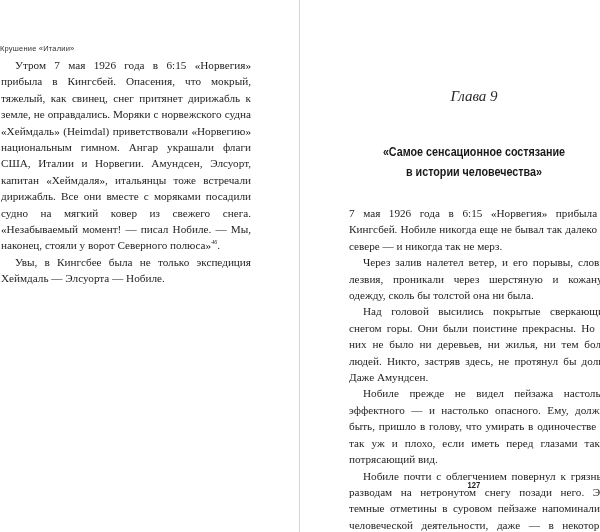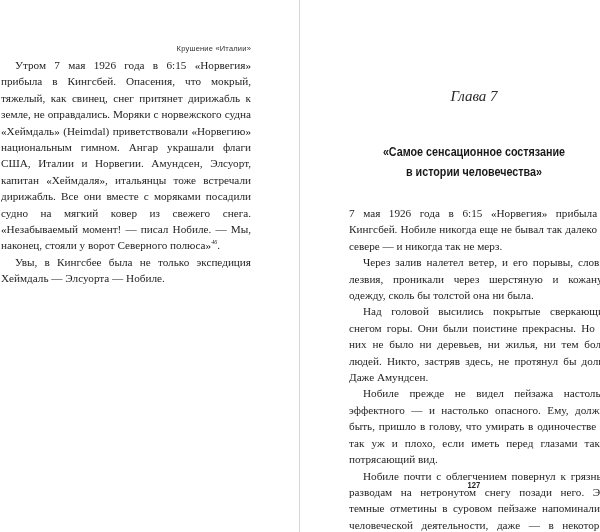--- a/index.html
+++ b/index.html
@@ -3,21 +3,21 @@
 <meta charset="utf-8">
 <style>
   html, body { margin: 0; padding: 0; background: #ffffff; }
   body { width: 600px; height: 532px; position: relative; overflow: hidden; }
   .spread { position: absolute; left: 0; top: 0; width: 600px; height: 532px; background: #fff; }
   .gutter { position: absolute; left: 299px; top: 0; width: 1px; height: 532px; background: #d6d6d6; }
   .page { position: absolute; top: 0; height: 532px; overflow: hidden; color: #1e1e1e; }
   .page-left { left: 0; width: 299px; }
   .page-right { left: 300px; width: 300px; }
   .running-head {
-    position: absolute; left: 0; width: 251px; top: 44px; text-align: right;
+    position: absolute; left: 0; width: 251px; top: 44px; text-align: left;
     font-family: "Liberation Sans", sans-serif; font-size: 7.5px; color: #333; letter-spacing: 0.2px;
   }
   .body-text {
     font-family: "Liberation Serif", serif; font-size: 11.2px; line-height: 16.4px;
     text-align: justify; hyphens: manual; margin: 0;
   }
   .left-text { position: absolute; left: 1px; top: 57px; width: 250px; }
   .right-text { position: absolute; left: 49px; top: 205px; width: 262px; }
   .body-text p { margin: 0; text-indent: 0; }
   .body-text p.indent { text-indent: 14px; }
@@ -46,21 +46,21 @@
     <div class="running-head">Крушение «Италии»</div>
     <div class="body-text left-text">
       <p class="indent"><span>Утром 7 мая 1926 года в 6:15 «Норвегия» прибыла в Кингс­бей. Опасения, что мокрый, тяжелый, как свинец, снег притянет дирижабль к земле, не оправдались. Моряки с норвежского судна «Хеймдаль» (Heimdal) приветствовали «Норвегию» национальным гимном. Ангар украшали флаги США, Италии и Норвегии. Амундсен, Элсуорт, капитан «Хеймдаля», италь­янцы тоже встречали дирижабль. Все они вместе с моряками посадили судно на мягкий ковер из свежего снега. «Незабывае­мый момент! — писал Нобиле. — Мы, наконец, стояли у ворот Северного полюса»</span><sup>46</sup><span>.</span></p>
       <p class="indent">Увы, в Кингсбее была не только экспедиция Хеймдаль — Элсуорта — Нобиле.</p>
     </div>
   </div>
 
   <div class="gutter"></div>
 
   <div class="page page-right">
-    <div class="chapter-label">Глава 7</div>
+    <div class="chapter-label">Глава 9</div>
     <div class="chapter-title">
       <div>«Самое сенсационное состязание</div>
       <div>в истории человечества»</div>
     </div>
     <div class="body-text right-text">
       <p class="noindent">7 мая 1926 года в 6:15 «Норвегия» прибыла в Кингсбей. Нобиле никогда еще не бывал так далеко на севере — и никогда так не мерз.</p>
       <p class="indent">Через залив налетел ветер, и его порывы, словно лезвия, проникали через шерстяную и кожаную одежду, сколь бы толстой она ни была.</p>
       <p class="indent">Над головой высились покрытые сверкающим снегом горы. Они были поистине прекрасны. Но на них не было ни деревьев, ни жилья, ни тем более людей. Никто, застряв здесь, не протя­нул бы долго. Даже Амундсен.</p>
       <p class="indent">Нобиле прежде не видел пейзажа настолько эффектного — и настолько опасного. Ему, должно быть, пришло в голову, что умирать в одиночестве не так уж и плохо, если иметь перед глазами такой потрясающий вид.</p>
       <p class="indent">Нобиле почти с облегчением повернул к грязным разводам на нетронутом снегу позади него. Эти темные отметины в суро­вом пейзаже напоминали о человеческой деятельности, даже — в некоторой степени — о безопасности. Видимые то тут, то там следы, напоминавшие рисунок черным мелом, указывали места, где располагались шахты. Уголь доставляли вагонетками в порт</p>

